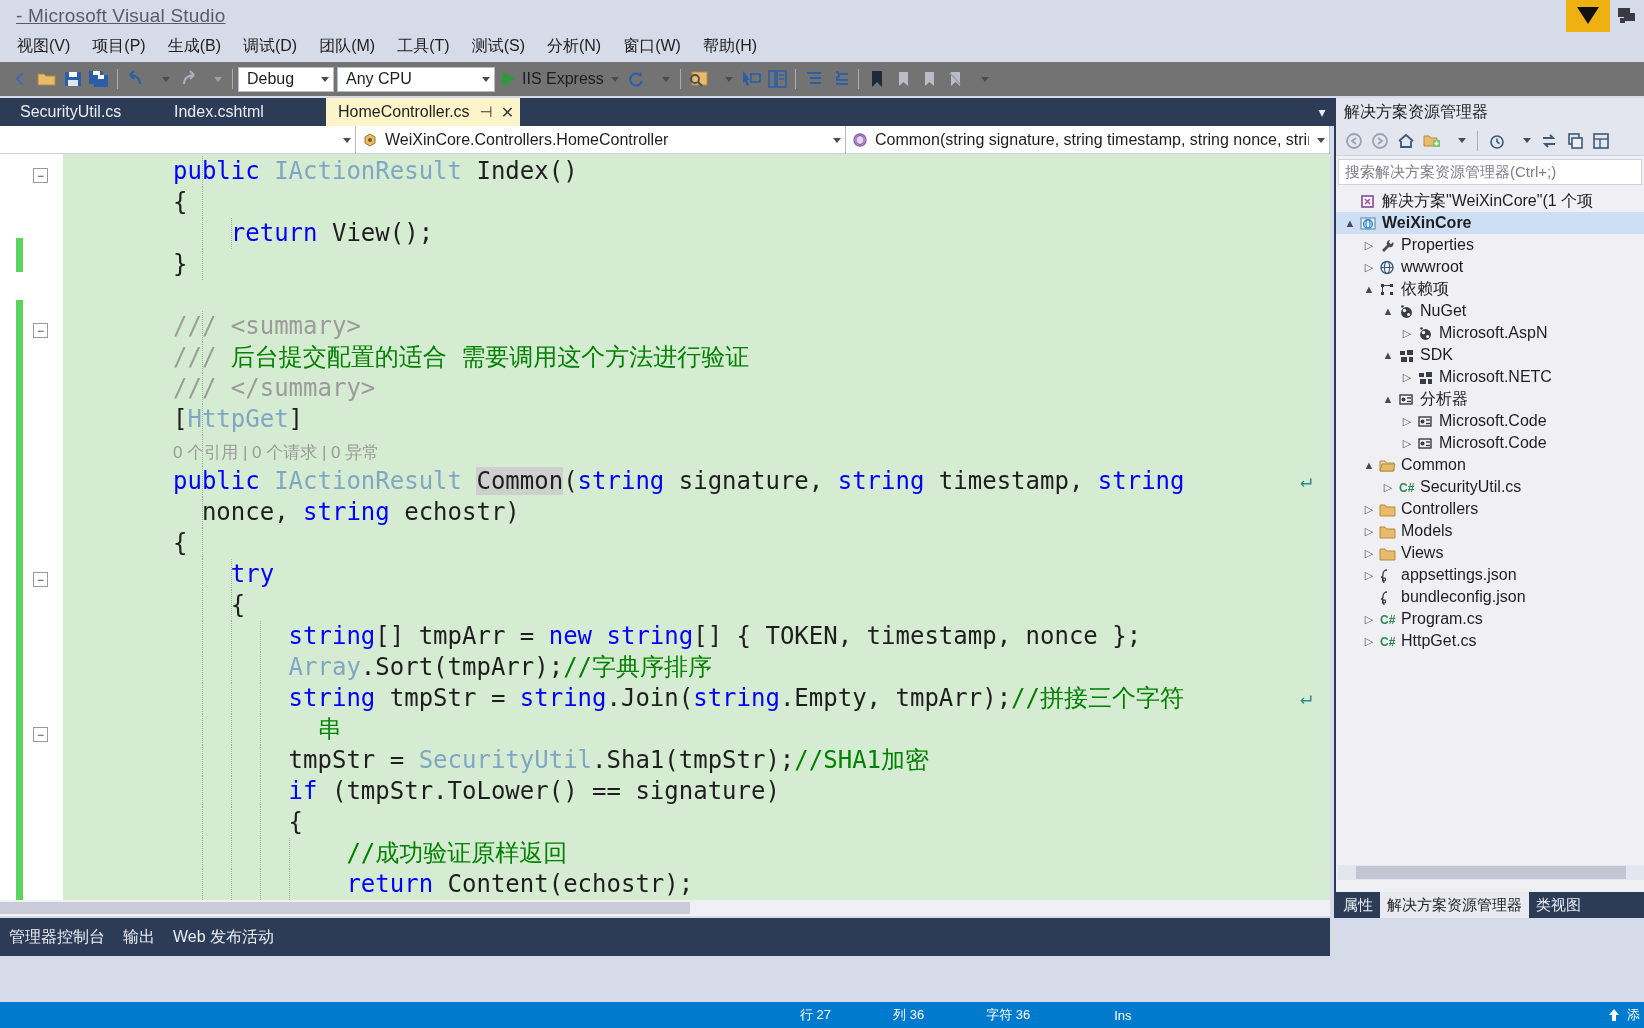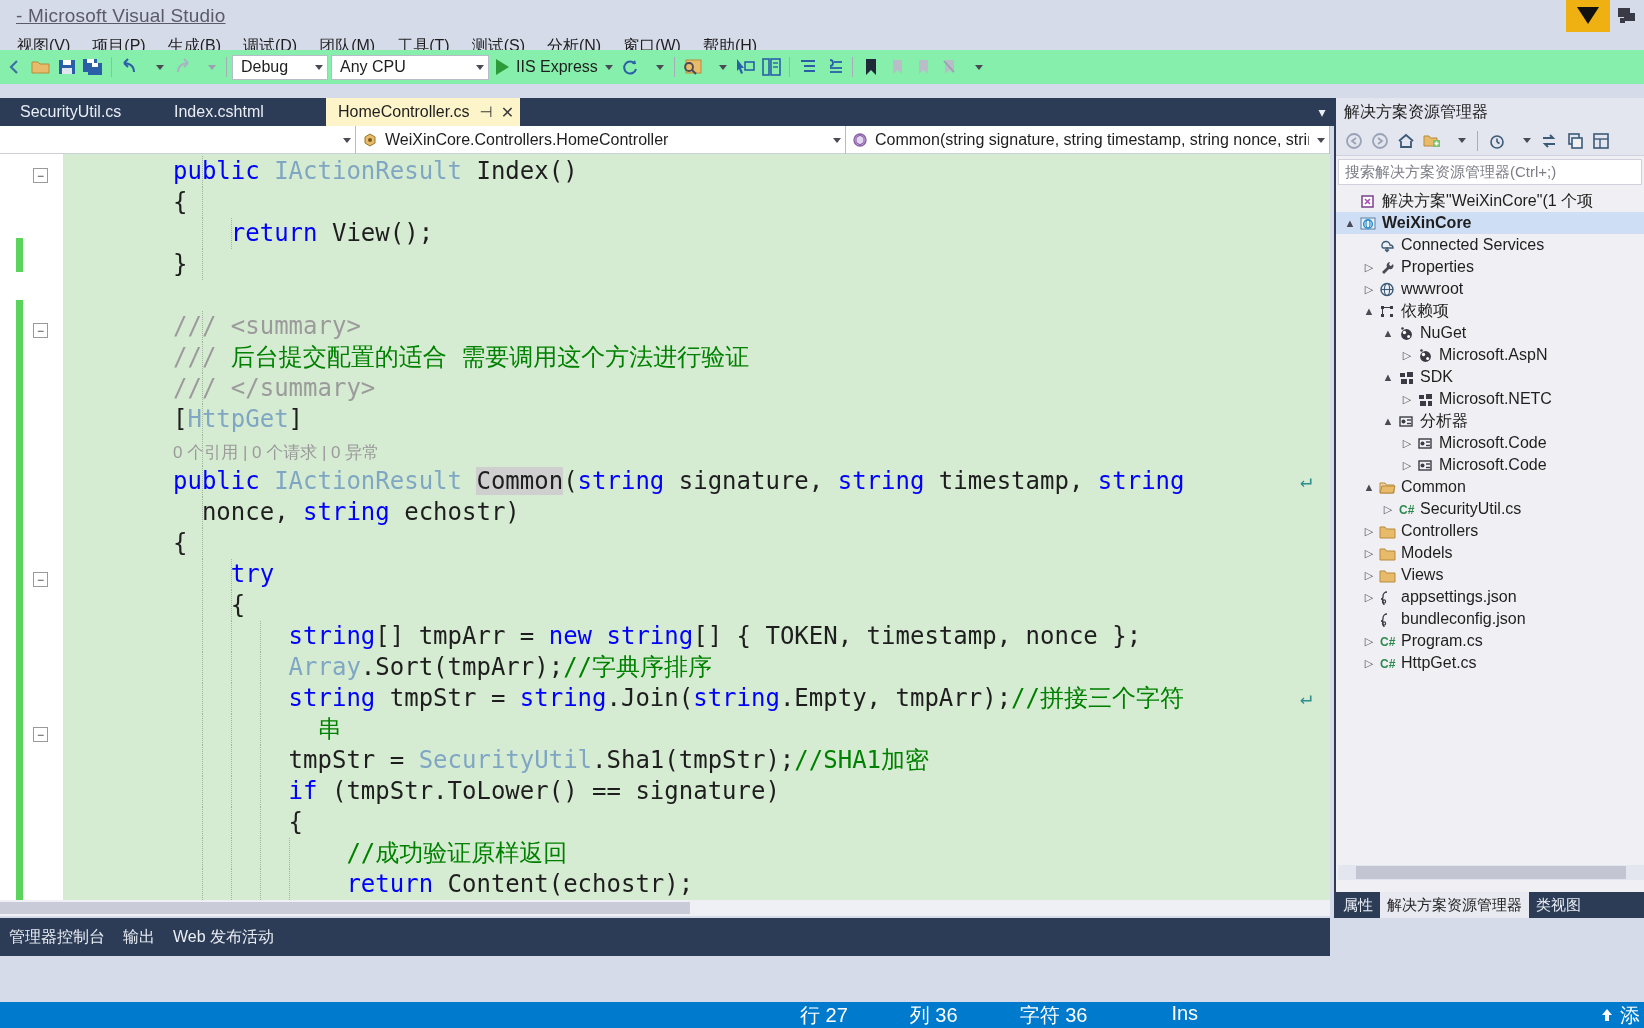--- a/index.html
+++ b/index.html
@@ -42,22 +42,22 @@
   
   .menubar {
     position: absolute; left: 0; top: 34px; width: 1644px; height: 30px;
     background: #d6dbe9; display: flex; align-items: flex-start;
     padding-left: 6px; font-size: 16px; color: #1e1e1e;
   }
   .menu-item { padding: 2px 11px; white-space: nowrap; }
 
   
   .toolbar {
-    position: absolute; left: 0; top: 50px; width: 1644px; height: 34px;
-    background: #86efac; display: flex; align-items: center; padding-left: 2px;
+    position: absolute; left: 0; top: 62px; width: 1644px; height: 34px;
+    background: #737373; display: flex; align-items: center; padding-left: 8px;
   }
   .tbtn { width: 26px; height: 26px; display:flex; align-items:center; justify-content:center; }
   .sep { width: 1px; height: 20px; background: #a9adbb; margin: 0 5px; }
   .combo {
     height: 25px; background: #ffffff; border: 1px solid #b8bcc8;
     display: flex; align-items: center; padding: 0 4px 0 8px;
     font-size: 16px; color: #1e1e1e; margin-right: 3px;
   }
   .combo .cname { flex: 1; white-space: nowrap; }
   .caret { width:0;height:0;border-left:4px solid transparent;border-right:4px solid transparent;border-top:5px solid #4a4a55; margin-left:8px; }
@@ -203,21 +203,21 @@
     position: absolute; left: 0; top: 918px; width: 1330px; height: 38px;
     background: #2d3c56; display: flex; align-items: center;
     font-size: 16px; color: #e9edf5; padding-left: 0;
   }
   .bot-tab { padding: 0 9px; height: 28px; display:flex; align-items:center; white-space:nowrap; }
 
   
   .statusbar {
     position: absolute; left: 0; bottom: 0; width: 1644px; height: 26px;
     background: #007acc; color: #ffffff;
-    display: flex; font-size: 20px;
+    display: flex; align-items: center; font-size: 13px;
   }
   .sb-cell { white-space: nowrap; }
   .sb-right { margin-left:auto; display:flex; align-items:center; padding-right:4px; gap:6px; }
 </style>
 </head>
 <body>
 
 <div class="titlebar">
   <div class="title-text">- Microsoft Visual Studio</div>
   <div class="tb-right">
@@ -549,31 +549,20 @@
           <svg width="17" height="15" viewBox="0 0 17 15">
             <rect x="1" y="2" width="14" height="11" fill="#e8eef6" stroke="#5a7f9e"></rect>
             <circle cx="8" cy="8" r="4.3" fill="none" stroke="#2a8fd0" stroke-width="1.5"></circle>
             <ellipse cx="8" cy="8" rx="2" ry="4.3" fill="none" stroke="#2a8fd0" stroke-width="1.2"></ellipse>
           </svg>
         </span>
         <span>WeiXinCore</span>
       </div>
       <div class="tnode">
         <span style="width:25px"></span>
-        <span class="tw"></span>
-        <span class="ticon">
-          <svg width="17" height="15" viewBox="0 0 17 15">
-            <path d="M3 8 a4 4 0 0 1 8 -1 a3 3 0 0 1 3 3 H4 a2.5 2.5 0 0 1 -1 -2z" fill="none" stroke="#3b5a78" stroke-width="1.4"></path>
-            <path d="M8 9 v4 M6 11.5 l2 2 l2 -2" stroke="#3b5a78" stroke-width="1.3" fill="none"></path>
-          </svg>
-        </span>
-        <span>Connected Services</span>
-      </div>
-      <div class="tnode">
-        <span style="width:25px"></span>
         <span class="tw">▷</span>
         <span class="ticon">
           <svg width="17" height="15" viewBox="0 0 17 15">
             <path d="M11 2 a3.4 3.4 0 0 0 -3 5 L3 12 l2 2 l5 -5 a3.4 3.4 0 0 0 4 -5 l-2.2 2.2 l-1.8 -1.8z" fill="#4a4a55"></path>
           </svg>
         </span>
         <span>Properties</span>
       </div>
       <div class="tnode">
         <span style="width:25px"></span>

